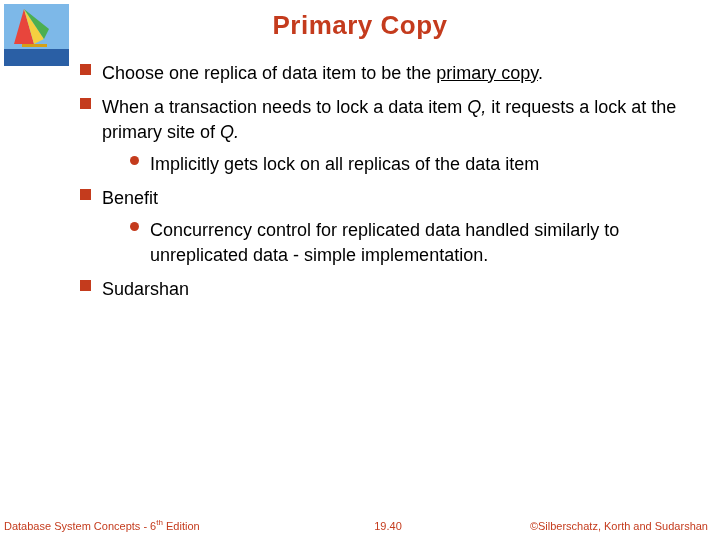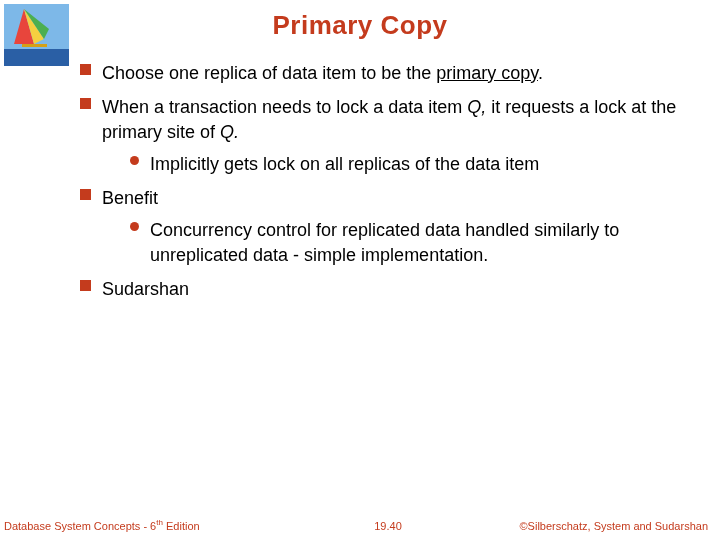--- a/index.html
+++ b/index.html
@@ -113,14 +113,14 @@
     <span>Sudarshan</span>
   </div>
 
 </div>
 
 <div class="footer">
   <span class="f-left">
     <span>Database System Concepts - 6</span><span class="sup">th</span><span> Edition</span>
   </span>
   <span class="f-center">19.40</span>
-  <span class="f-right">©Silberschatz, System and Sudarshan</span>
+  <span class="f-right">©Silberschatz, Korth and Sudarshan</span>
 </div>
 
 </body></html>

